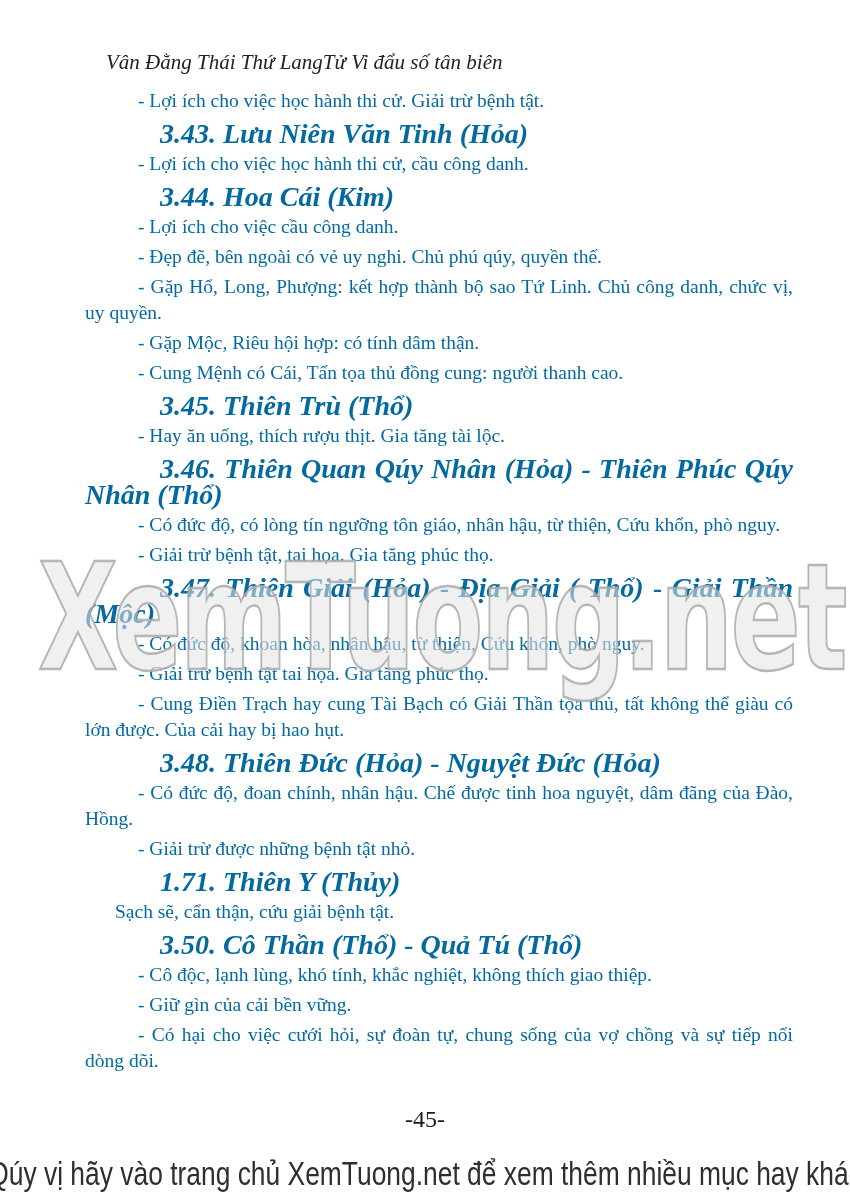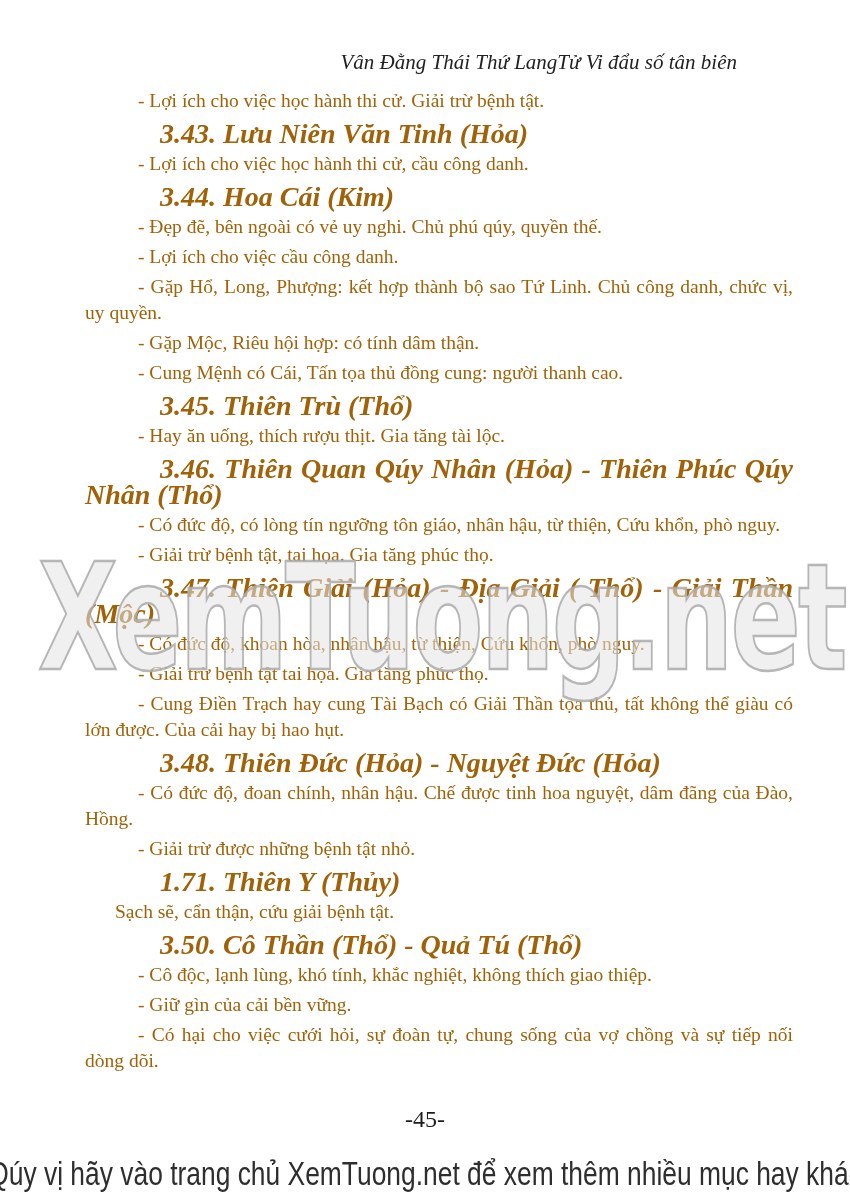--- a/index.html
+++ b/index.html
@@ -3,29 +3,29 @@
 <meta charset="utf-8">
 <style>
   html,body{margin:0;padding:0;}
   body{
     width:850px;height:1202px;background:#ffffff;position:relative;overflow:hidden;
     font-family:"Liberation Serif","DejaVu Serif",serif;color:#1c1c1c;
   }
   .page{width:850px;height:1202px;position:relative;}
   
   .page-header{
-    display:flex;justify-content:flex-end;align-items:baseline;
+    display:flex;justify-content:flex-start;align-items:baseline;
     padding:50px 113px 0 106px;
     font-style:italic;font-size:21px;line-height:24px;color:#222;
   }
   
   .content{
     padding:10px 57px 0 85px;
     font-size:19.5px;line-height:26px;text-align:justify;
-    color:#a16207;
+    color:#0369a1;
   }
   .content p.para{margin:4px 0 0;text-indent:53px;}
   .content p.para.no-indent-dash{text-indent:30px;}
   .content h3.heading{
     margin:7px 0 0;text-indent:75px;
     font-size:28px;font-weight:bold;font-style:italic;line-height:26px;
   }
   .page-number{
     text-align:center;font-size:24px;margin-top:32px;color:#1c1c1c;
   }
@@ -61,22 +61,22 @@
   <div class="page-header">
     <span>Vân Đằng Thái Thứ Lang</span>
     <span>Tử Vi đẩu số tân biên</span>
   </div>
 
   <div class="content" id="content">
       <p class="para">- Lợi ích cho việc học hành thi cử. Giải trừ bệnh tật.</p>
       <h3 class="heading">3.43. Lưu Niên Văn Tinh (Hỏa)</h3>
       <p class="para">- Lợi ích cho việc học hành thi cử, cầu công danh.</p>
       <h3 class="heading">3.44. Hoa Cái (Kim)</h3>
+      <p class="para">- Lợi ích cho việc cầu công danh.</p>
       <p class="para">- Đẹp đẽ, bên ngoài có vẻ uy nghi. Chủ phú qúy, quyền thế.</p>
-      <p class="para">- Lợi ích cho việc cầu công danh.</p>
       <p class="para">- Gặp Hổ, Long, Phượng: kết hợp thành bộ sao Tứ Linh. Chủ công danh, chức vị, uy quyền.</p>
       <p class="para">- Gặp Mộc, Riêu hội hợp: có tính dâm thận.</p>
       <p class="para">- Cung Mệnh có Cái, Tấn tọa thủ đồng cung: người thanh cao.</p>
       <h3 class="heading">3.45. Thiên Trù (Thổ)</h3>
       <p class="para">- Hay ăn uống, thích rượu thịt. Gia tăng tài lộc.</p>
       <h3 class="heading">3.46. Thiên Quan Qúy Nhân (Hỏa) - Thiên Phúc Qúy Nhân (Thổ)</h3>
       <p class="para">- Có đức độ, có lòng tín ngưỡng tôn giáo, nhân hậu, từ thiện, Cứu khổn, phò nguy.</p>
       <p class="para">- Giải trừ bệnh tật, tai họa. Gia tăng phúc thọ.</p>
       <h3 class="heading">3.47. Thiên Giải (Hỏa) - Địa Giải ( Thổ) - Giải Thần (Mộc)</h3>
       <p class="para">- Có đức độ, khoan hòa, nhân hậu, từ thiện, Cứu khổn, phò nguy.</p>

